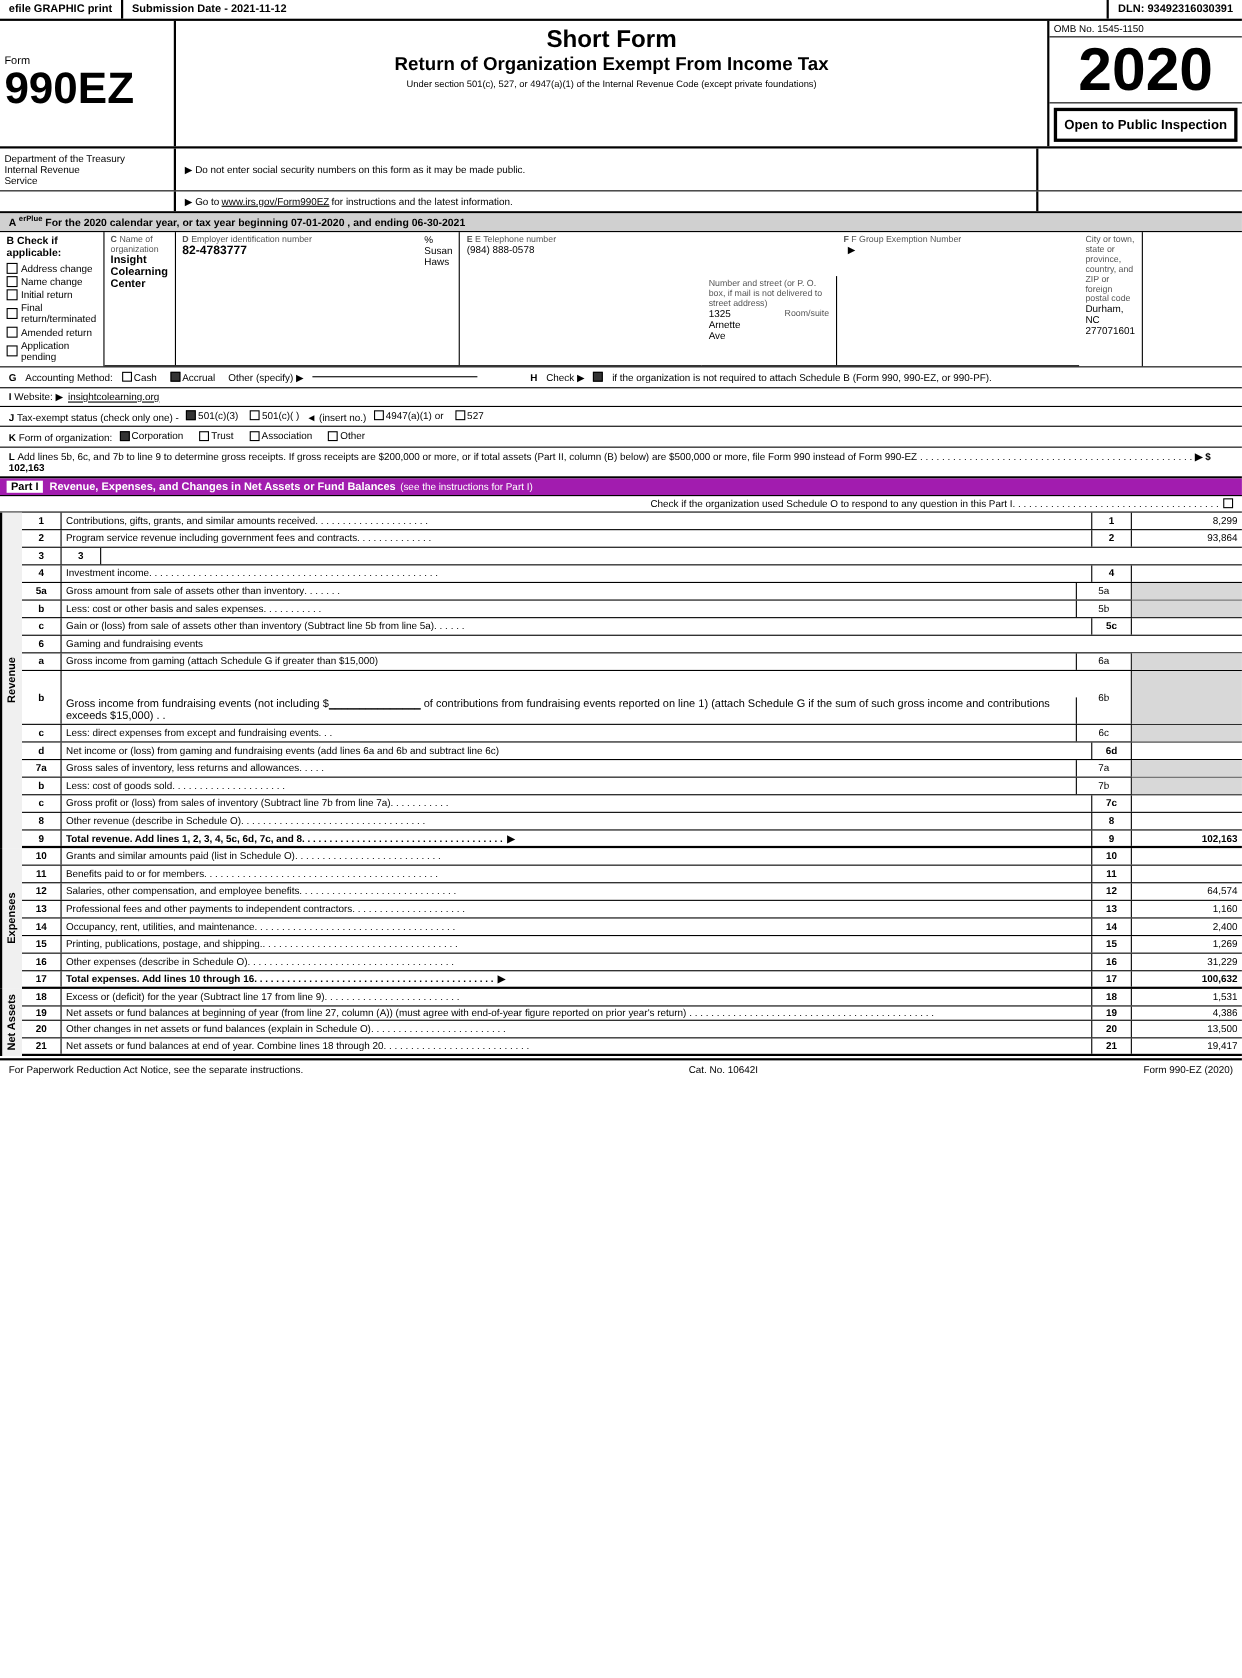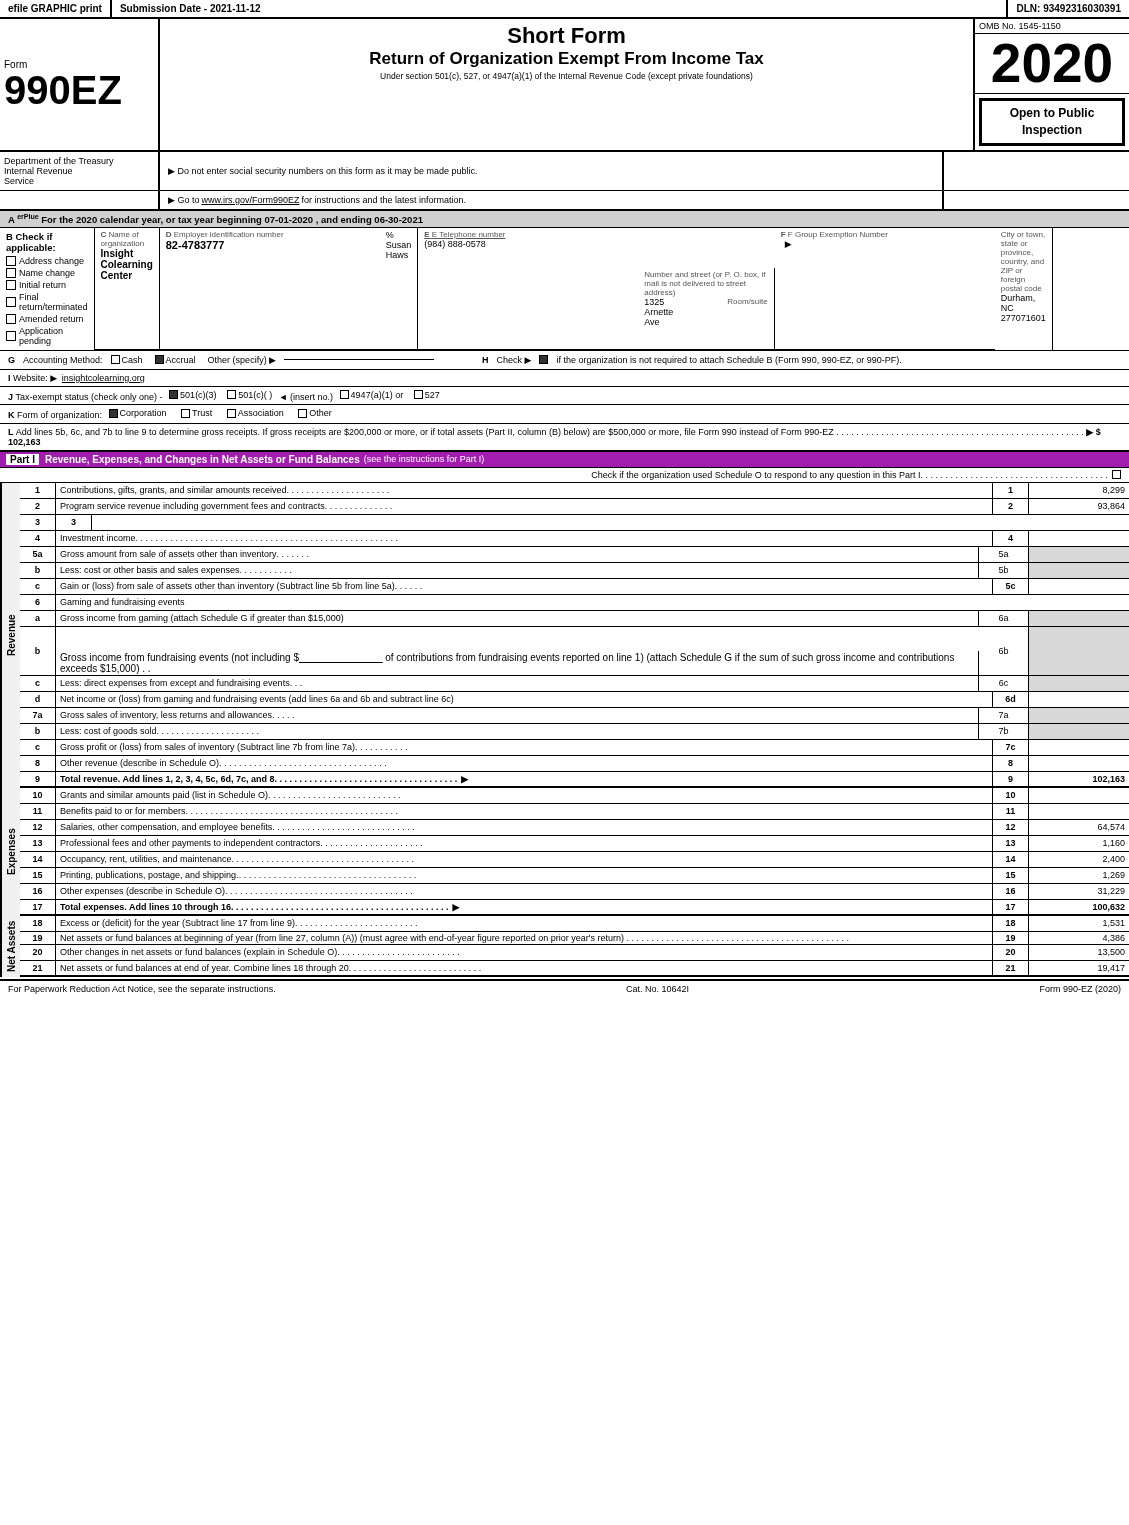--- a/index.html
+++ b/index.html
@@ -43,21 +43,21 @@
     <div style="font-size:10px;">Form</div>
     <div style="font-size:40px; font-weight:bold; line-height:1;">990EZ</div>
   </div>
 
   <div style="flex:1; text-align:center; padding:4px; border-right:2px solid #000;">
     <div style="font-size:22px; font-weight:bold;">Short Form</div>
     <div style="font-size:17px; font-weight:bold;">Return of Organization Exempt From Income Tax</div>
     <div style="font-size:8.5px; margin-top:2px;">Under section 501(c), 527, or 4947(a)(1) of the Internal Revenue Code (except private foundations)</div>
   </div>
 
-  <div style="width:154px; display:flex; flex-direction:column;">
+  <div style="width:175px; display:flex; flex-direction:column;">
     <div style="font-size:9px; padding:2px 4px; border-bottom:1px solid #000;">OMB No. 1545-1150</div>
     <div style="font-size:55px; font-weight:bold; text-align:center; line-height:1; border-bottom:1px solid #000; padding:2px;">2020</div>
     <div style="display:flex; align-items:center; justify-content:center; flex:1; padding:4px;">
       <div style="border:3px solid #000; padding:4px 6px; text-align:center; line-height:1.4;">
         <div style="font-size:12px; font-weight:bold;">Open to Public Inspection</div>
       </div>
     </div>
   </div>
 </div>
 
@@ -141,32 +141,32 @@
         </div>
         <div style="font-weight:bold; font-size:11px;">82-4783777</div>
       </div>
     </div>
 
     <div style="display:flex; border-bottom:1px solid #000; min-height:18px;">
       <div style="flex:1; border-right:1px solid #000; padding:2px 6px; font-size:9px;">
         <span>% Susan Haws</span>
       </div>
       <div style="width:220px; padding:2px 6px; font-size:9px;">
-        <div style="font-size:8px; color:#555;text-decoration:underline;">
+        <div style="font-size:8px; color:#555;">
           <span style="font-weight:bold;">E </span>
           <span>E Telephone number</span>
         </div>
         <div>(984) 888-0578</div>
       </div>
     </div>
 
     <div style="display:flex; border-bottom:1px solid #000; min-height:20px;">
       <div style="flex:1; border-right:1px solid #000; padding:2px 6px; font-size:9px;margin-top:40px;">
         <div style="font-size:8px; color:#555;">Number and street (or P. O. box, if mail is not delivered to street address)</div>
-        <div style="display:flex; gap:24px;">
+        <div style="display:flex; gap:10px;">
           <span>1325 Arnette Ave</span>
           <span style="font-size:8px; color:#555; margin-left:30px;">Room/suite</span>
         </div>
       </div>
       <div style="width:220px; padding:2px 6px; font-size:9px;">
         <div style="font-size:8px; color:#555;">
           <span style="font-weight:bold;">F </span>
           <span>F Group Exemption Number</span>
         </div>
         <div style="display:flex; align-items:center; gap:4px;">

